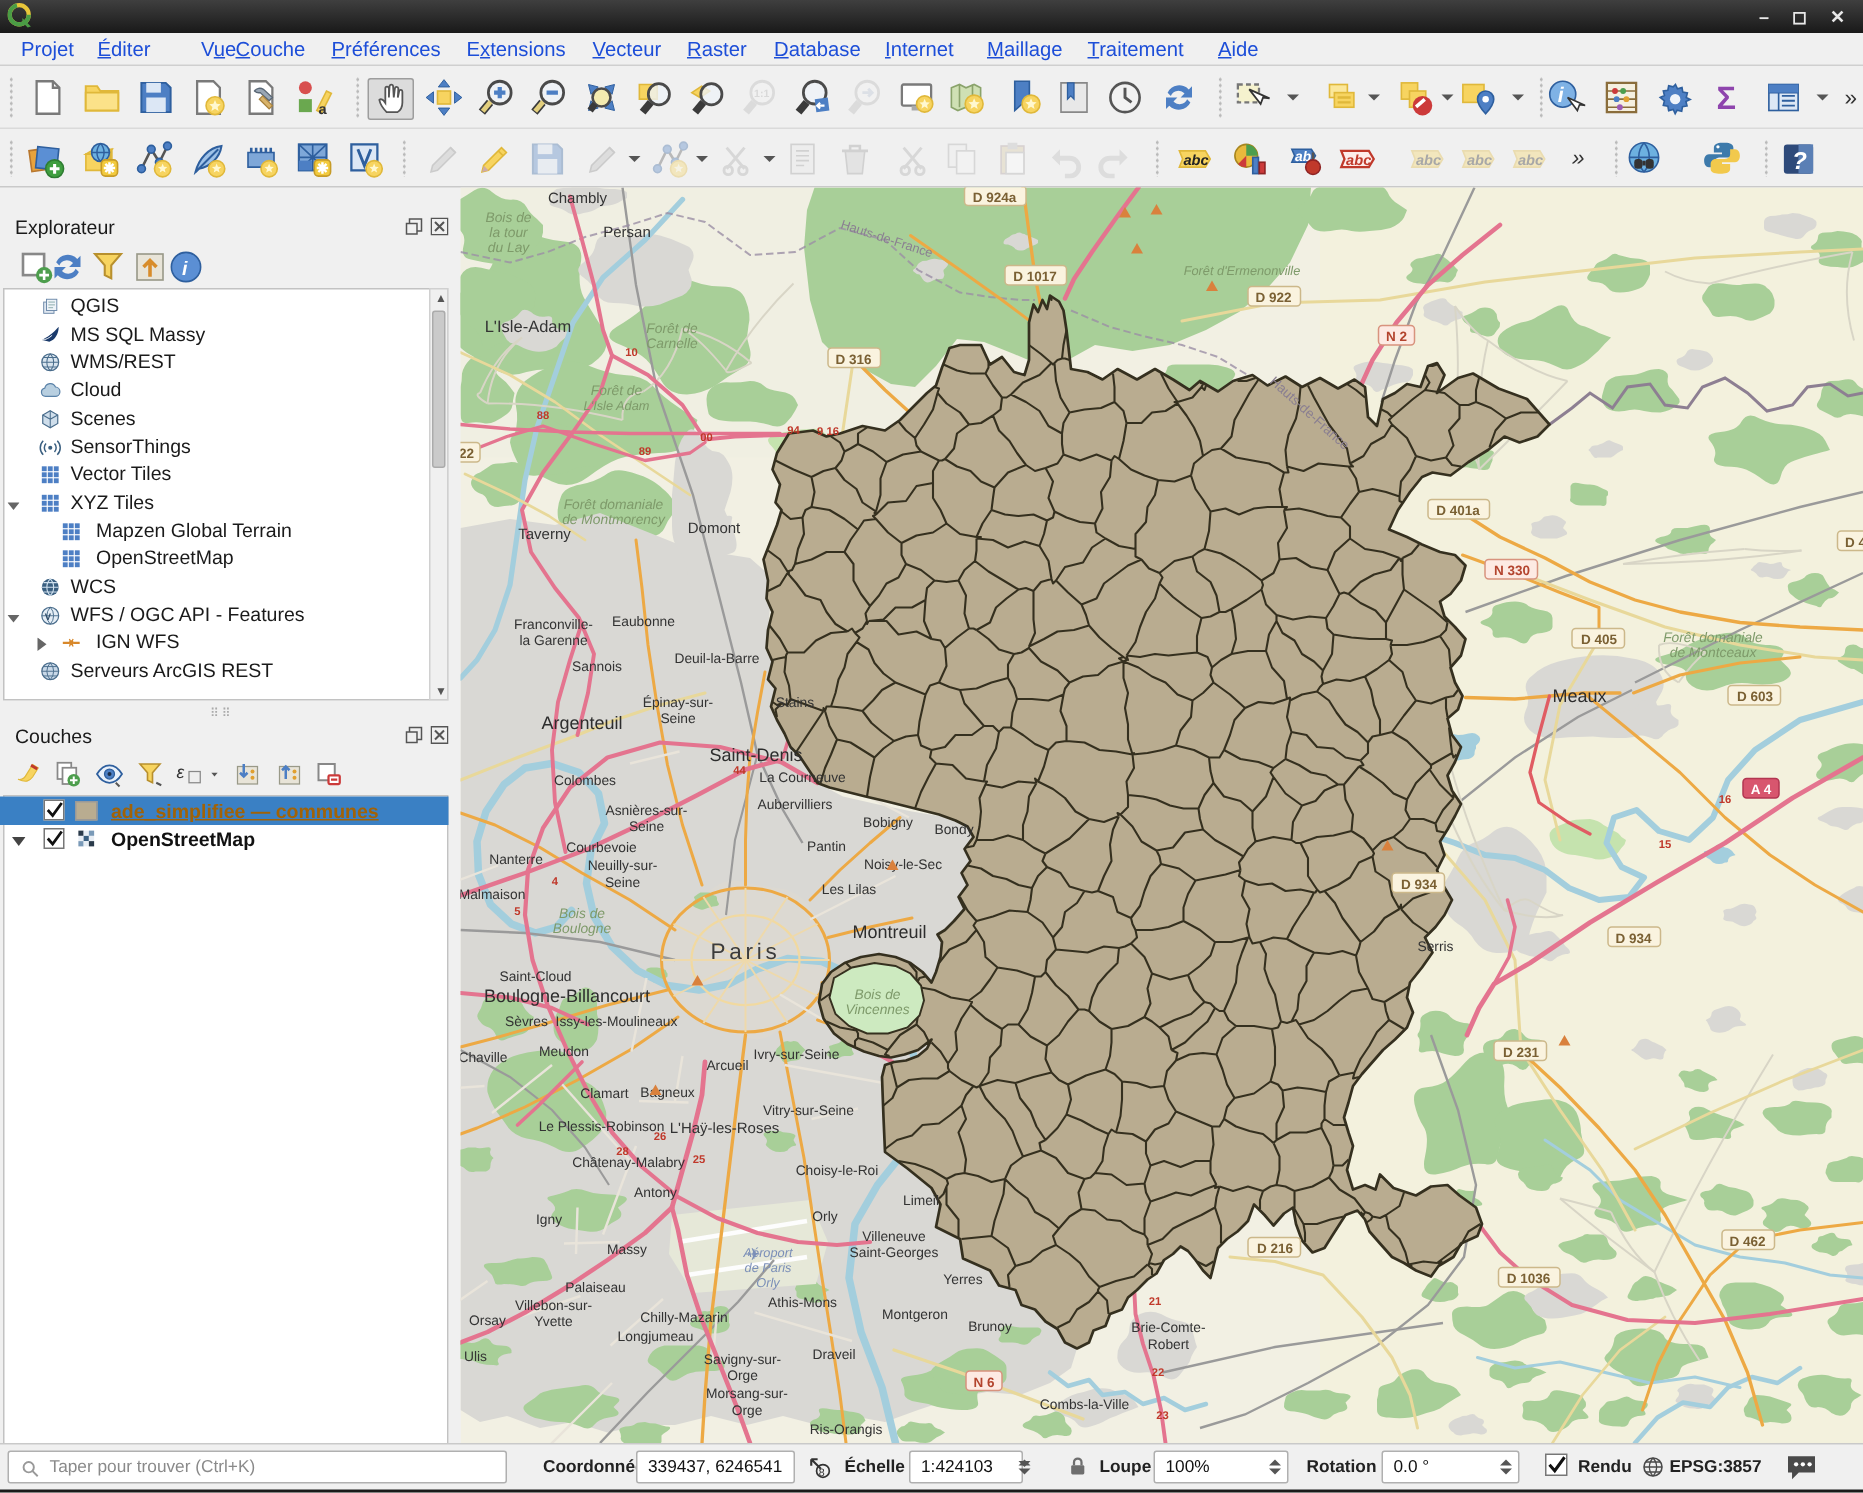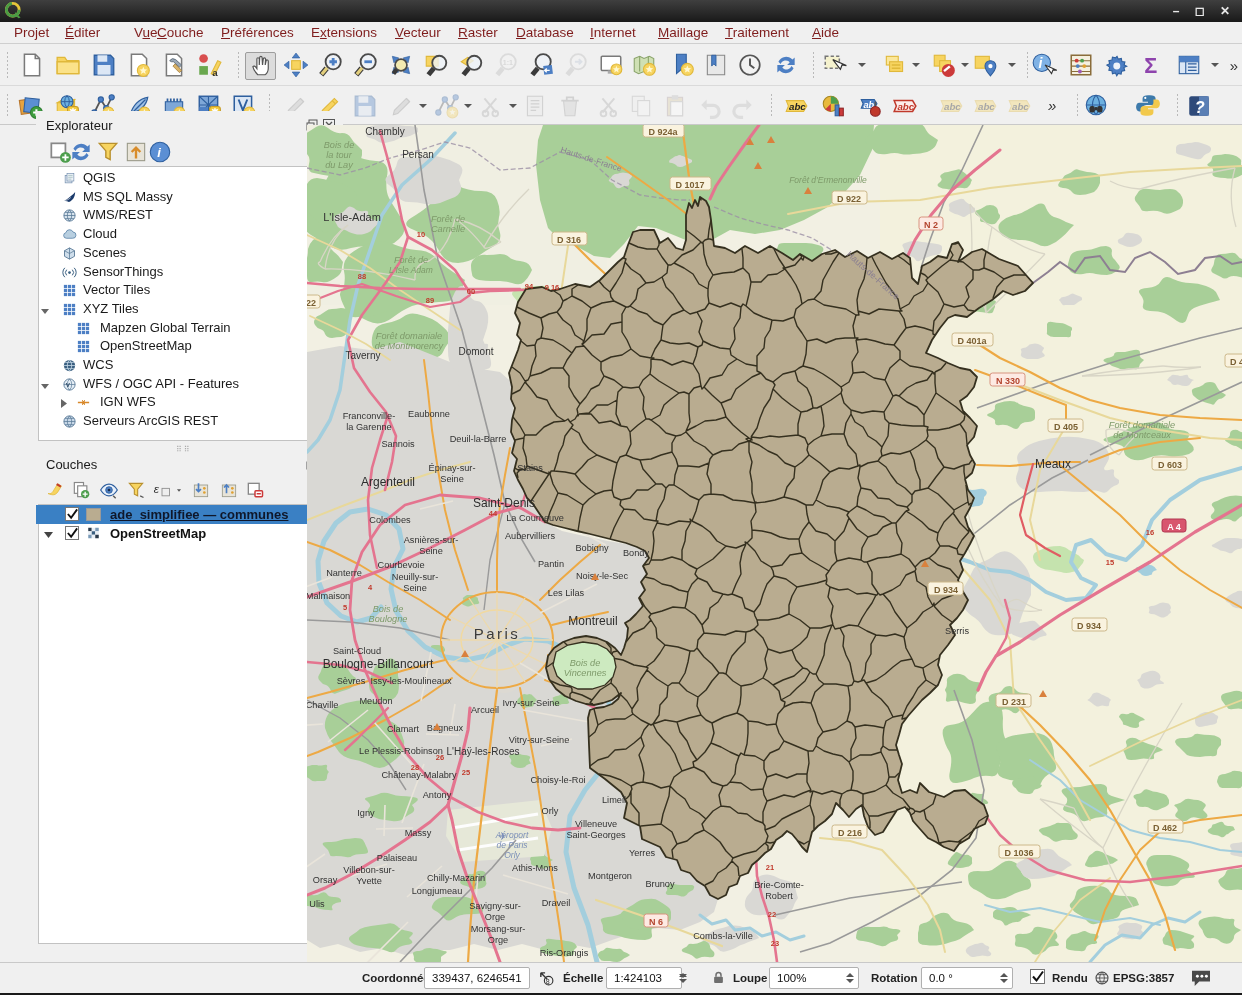--- a/index.html
+++ b/index.html
@@ -3,38 +3,38 @@
 * { margin:0; padding:0; box-sizing:border-box; }
 html,body { width:1242px; height:995px; overflow:hidden;
   font-family:"Liberation Sans", sans-serif; background:#f0f0f0; }
 #titlebar { position:absolute; left:0; top:0; width:1242px; height:22px;
   background:linear-gradient(#3f3f3f,#191919); color:#fff; }
 #titlebar .title { position:absolute; left:0; right:42px; top:4px; text-align:center;
   font-size:13px; color:#f0f0f0; }
 #winbtns { position:absolute; right:6px; top:4px; color:#e8e8e8; font-size:12px;
   letter-spacing:6px; font-weight:bold; }
 #menubar { position:absolute; left:0; top:22px; width:1242px; height:22px;
-  background:#f0f0f0; border-bottom:1px solid #cfcfcf; font-size:13.5px; color:#7f1d1d;padding-left:20px; }
+  background:#f0f0f0; border-bottom:1px solid #cfcfcf; font-size:13.5px; color:#1d4ed8;padding-left:20px; }
 #menubar span { position:absolute; top:3px; }
 #tb1 { position:absolute; left:0; top:45px; width:1242px; height:41px; background:#f0f0f0;
   border-bottom:1px solid #dadada; }
 #tb2 { position:absolute; left:0; top:87px; width:1242px; height:38px; background:#f0f0f0;
   border-bottom:1px solid #c9c9c9;font-style:italic; }
 .tbi { position:absolute; top:50%; transform:translateY(-50%); }
 .tbsep, .tbhandle { position:absolute; top:6px; bottom:6px; width:2px;
   border-left:1px solid #d5d5d5; border-right:1px solid #fbfbfb; }
 .tbhandle { width:3px; background-image:radial-gradient(circle, #b9b9b9 1px, transparent 1.1px);
   background-size:3px 4px; border:none; }
 .dd { position:absolute; top:50%; margin-top:-2px; width:0; height:0;
   border:4px solid transparent; border-top-color:#555; }
 .pressed { position:absolute; top:7px; width:31px; height:28px; background:#dcdcdc;
   border:1px solid #9d9d9d; border-radius:2px; }
 .chev { position:absolute; right:4px; top:12px; font-size:15px; color:#333; }
 .chev2 { position:absolute; left:1048px; top:10px; font-size:15px; color:#333; }
-#leftdock { position:absolute; left:0; top:111px; width:307px; height:837px; background:#f0f0f0;margin-left:36px; }
+#leftdock { position:absolute; left:0; top:137px; width:307px; height:837px; background:#f0f0f0; }
 .ptitle { position:absolute; left:10px; font-size:13px; color:#1a1a1a; }
 .pbtn { position:absolute; width:12px; height:12px; }
 .panelbox { position:absolute; left:2px; width:297px; background:#fff; border:1px solid #c2c2c2; }
 .trow { position:absolute; font-size:13px; color:#1a1a1a; white-space:nowrap; }
 .ticon, .texp { position:absolute; }
 .lti { position:absolute; top:50%; transform:translateY(-50%); }
 #sb { position:absolute; left:286px; top:55px; width:13px; height:275px;
   background:#f0f0f0; border:1px solid #d0d0d0; }
 #sb .thumb { position:absolute; left:1px; width:9px; top:14px; height:105px;
   background:#cacaca; border:1px solid #ababab; border-radius:2px; }
@@ -628,21 +628,21 @@
         <path d="M14 16.5h5" stroke="#cc3a3a" stroke-width="1.8"></path>
       </svg>
     </div>
   <div class="panelbox" style="top:393px;height:440px"></div>
   <div style="position:absolute;left:0;top:394px;width:299px;height:19px;background:#3a80c4"></div>
   <div style="position:absolute;left:29px;top:396px;width:14px;height:14px;background:#fff;border:1px solid #777"></div>
   <svg style="position:absolute;left:30px;top:396px" width="13" height="14" viewBox="0 0 14 14">
       <path d="M2 7l3.5 4L12 2" fill="none" stroke="#111" stroke-width="2"></path>
     </svg>
   <div style="position:absolute;left:50px;top:397px;width:15px;height:13px;background:#b9ac90;border:1px solid #999"></div>
-  <div style="position:absolute;left:74px;top:396px;font-size:13px;font-weight:bold;color:#0f172a;text-decoration:underline">ade_simplifiee — communes</div>
+  <div style="position:absolute;left:74px;top:396px;font-size:13px;font-weight:bold;color:#a16207;text-decoration:underline">ade_simplifiee — communes</div>
   <svg style="position:absolute;left:8px;top:419px" width="9" height="9">
       <path d="M0 2h9l-4.5 6z" fill="#444"></path>
     </svg>
   <div style="position:absolute;left:29px;top:415px;width:14px;height:14px;background:#fff;border:1px solid #777"></div>
   <svg style="position:absolute;left:30px;top:415px" width="13" height="14" viewBox="0 0 14 14">
       <path d="M2 7l3.5 4L12 2" fill="none" stroke="#111" stroke-width="2"></path>
     </svg>
   <svg style="position:absolute;left:50px;top:415px" width="15" height="14" viewBox="0 0 24 24">
       <rect x="3" y="3" width="6" height="6" fill="#2a3a4a"></rect>
       <rect x="9" y="3" width="6" height="6" fill="#e8eef5"></rect>
@@ -1145,20 +1145,26 @@
       <path d="M771 136l4 7h-8z" fill="#d9813d"></path>
       <path d="M758 162l4 7h-8z" fill="#d9813d"></path>
       <path d="M808 187l4 7h-8z" fill="#d9813d"></path>
       <path d="M1043 690l4 7h-8z" fill="#d9813d"></path>
       <path d="M465 650l4 7h-8z" fill="#d9813d"></path>
       <path d="M437 723l4 7h-8z" fill="#d9813d"></path>
       <path d="M595 573l4 7h-8z" fill="#d9813d"></path>
       <path d="M925 560l4 7h-8z" fill="#d9813d"></path>
     </svg></div>
 <div id="statusbar">
+  <div class="inbox" style="left:5px;width:333px;color:#8a8a8a">
+    <svg width="12" height="12" style="position:absolute;left:8px;top:5px" viewBox="0 0 14 14">
+        <circle cx="6" cy="6" r="4" fill="none" stroke="#999" stroke-width="1.5"></circle>
+        <path d="M9 9l4 4" stroke="#999" stroke-width="1.5"></path>
+      </svg>
+    <span style="margin-left:20px">Taper pour trouver (Ctrl+K)</span></div>
   <div class="lbl" style="left:362px">Coordonnée</div>
   <div class="inbox" style="left:424px;width:106px">339437, 6246541</div>
   <svg width="17" height="17" style="position:absolute;left:538px;top:7px" viewBox="0 0 24 24">
       <path d="M4 4l9 9M4 4v6M4 4h6" stroke="#333" stroke-width="2" fill="none"></path>
       <circle cx="15" cy="15" r="6" fill="none" stroke="#333" stroke-width="1.6"></circle>
       <text x="11" y="20" font-size="10" fill="#333">8</text>
     </svg>
   <div class="lbl" style="left:563px">Échelle</div>
   <div class="inbox" style="left:606px;width:76px">1:424103</div>
   <div class="spin" style="left:676px">

